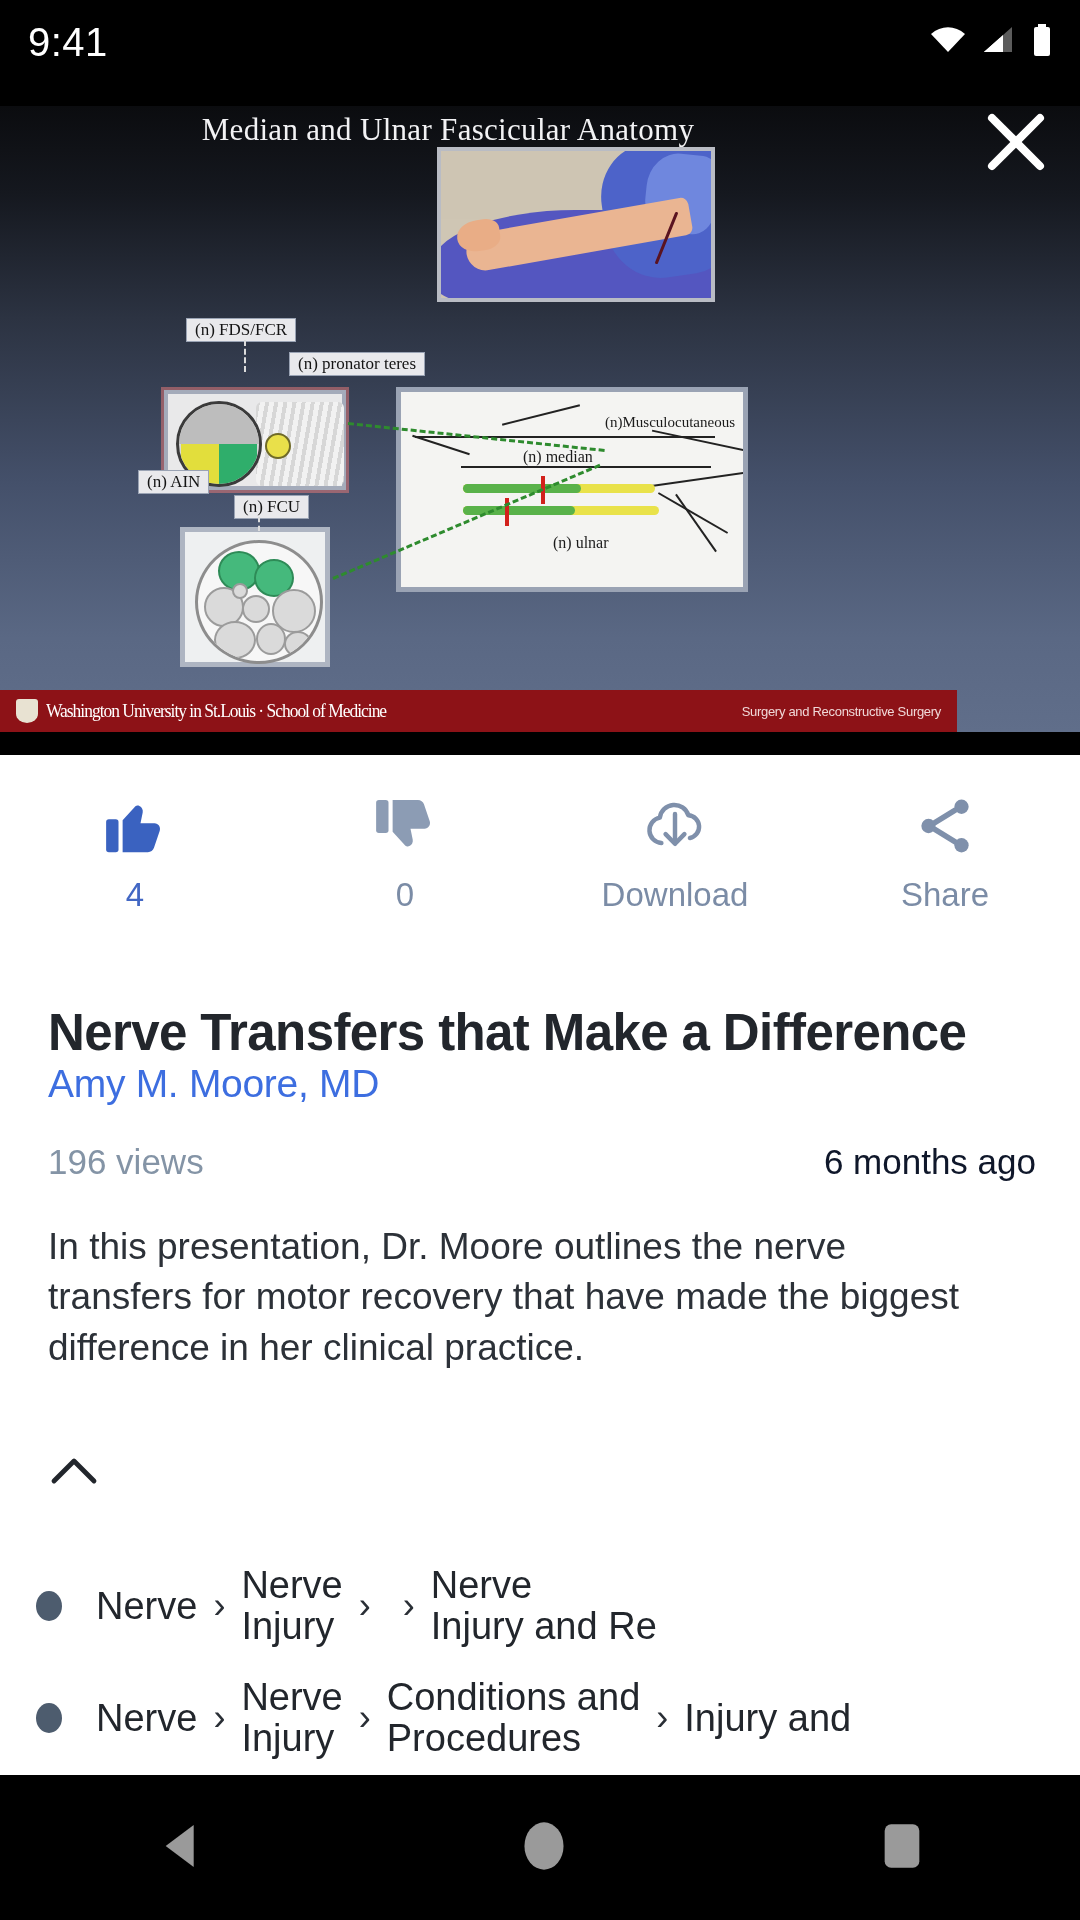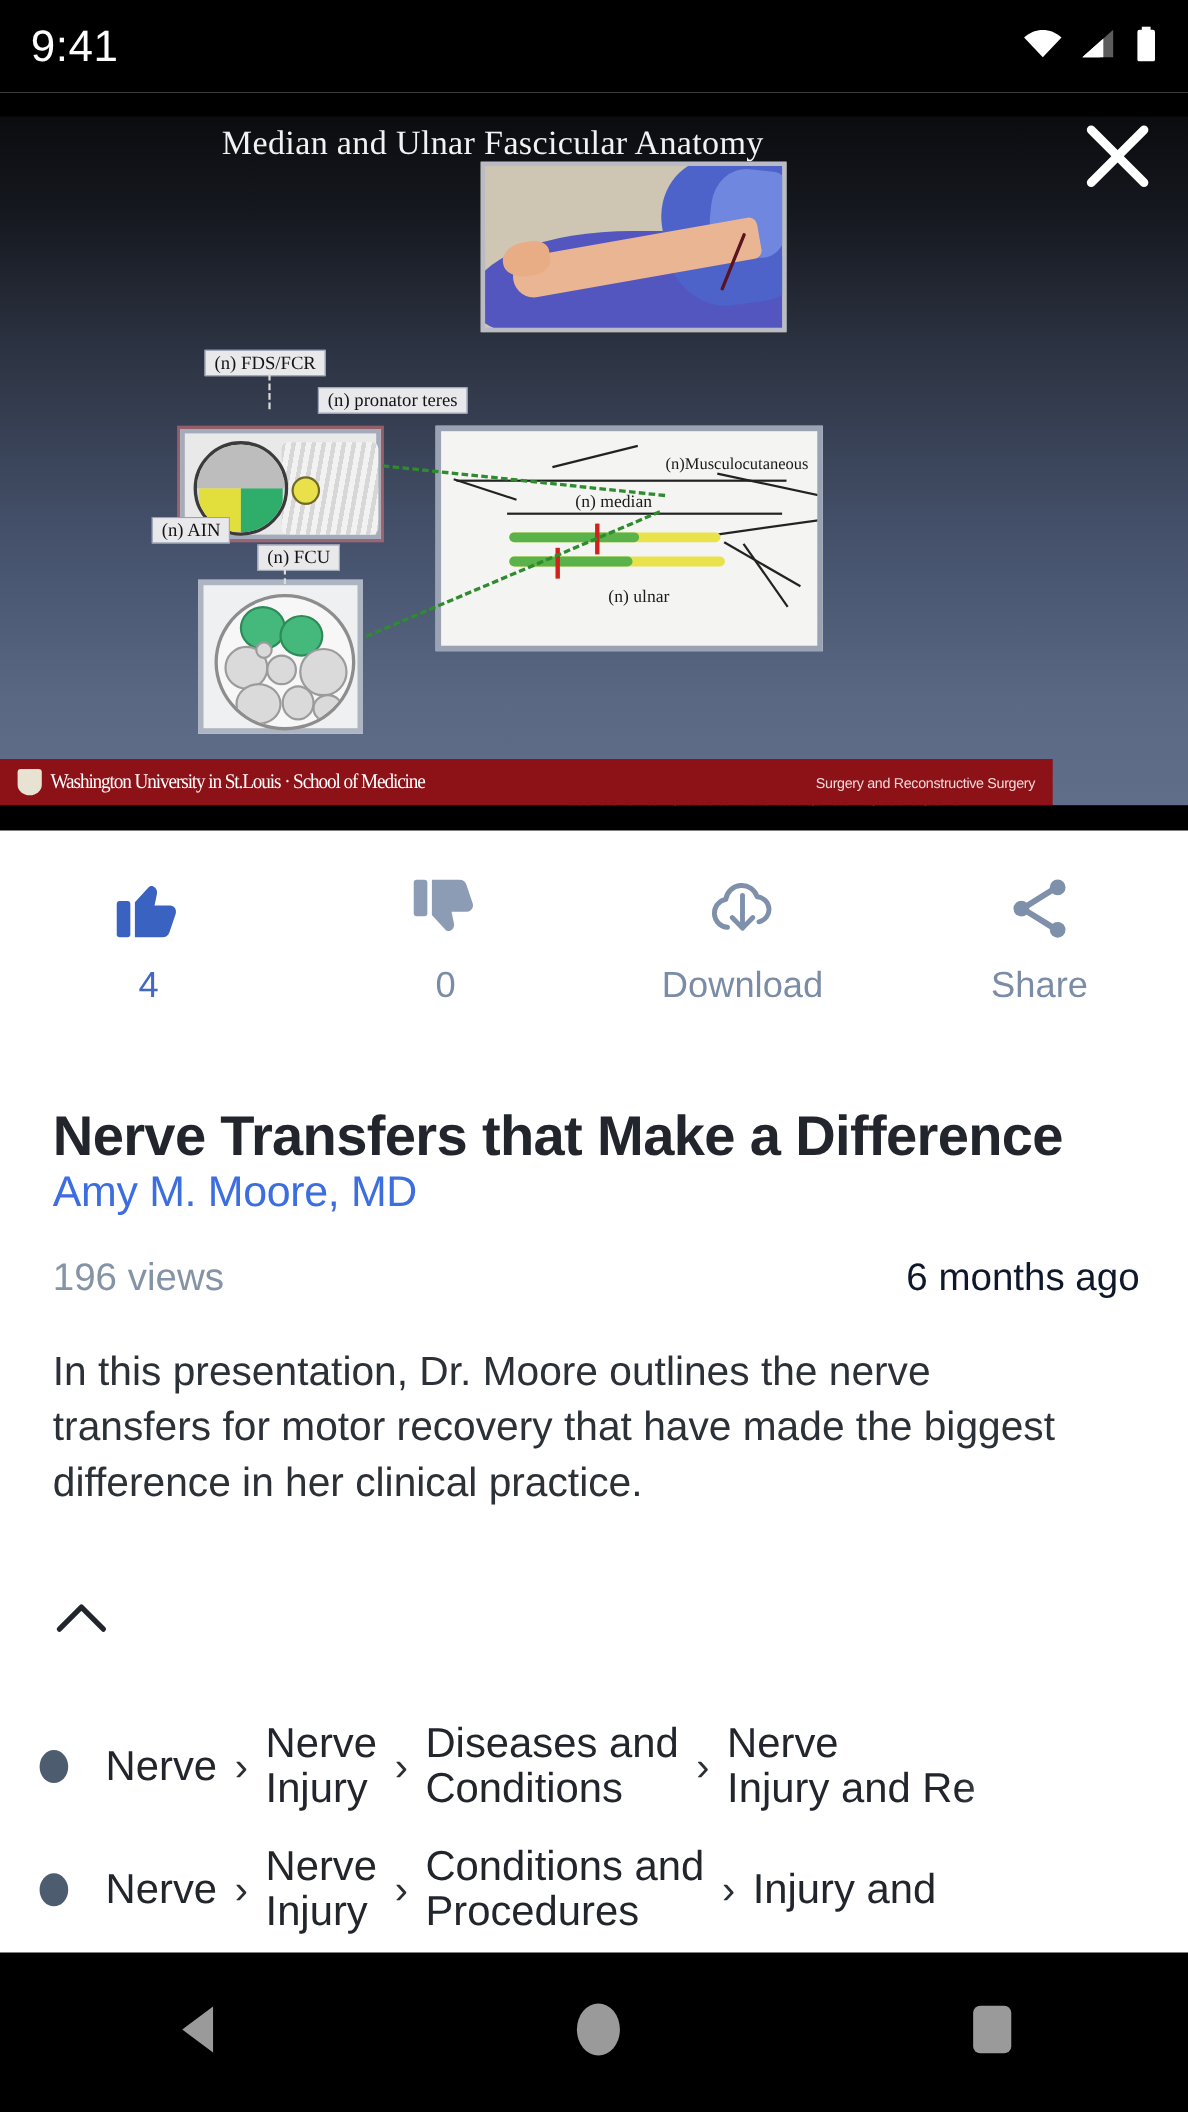--- a/index.html
+++ b/index.html
@@ -297,22 +297,20 @@
 
 <div class="topics">
 
   <div class="topic-row">
     <div class="bullet"></div>
     <span class="crumb">Nerve</span>
     <span class="sep">›</span>
     <span class="crumb">Nerve
 Injury</span>
     <span class="sep">›</span>
-    <span class="crumb">Diseases and
-Conditions</span>
     <span class="sep">›</span>
     <span class="crumb">Nerve
 Injury and Re</span>
   </div>
 
   <div class="topic-row">
     <div class="bullet"></div>
     <span class="crumb">Nerve</span>
     <span class="sep">›</span>
     <span class="crumb">Nerve

